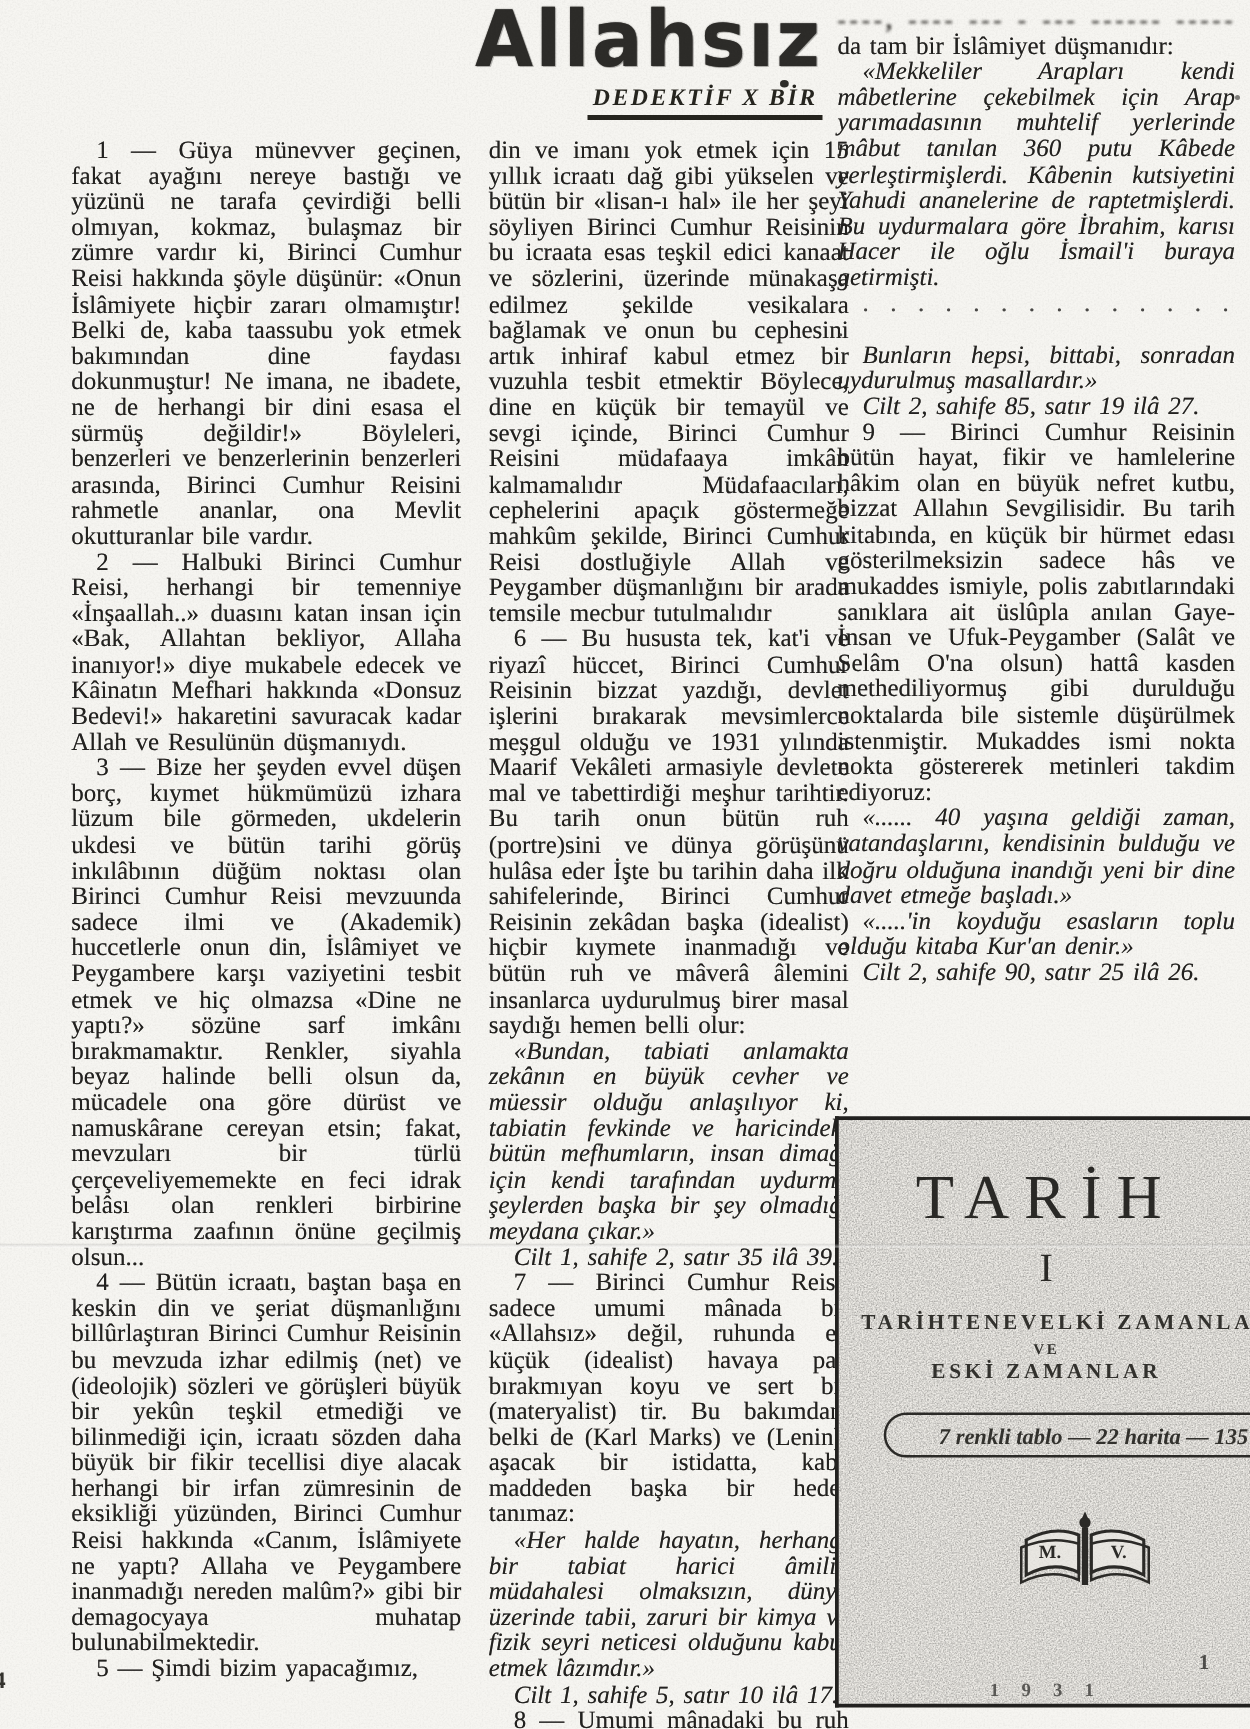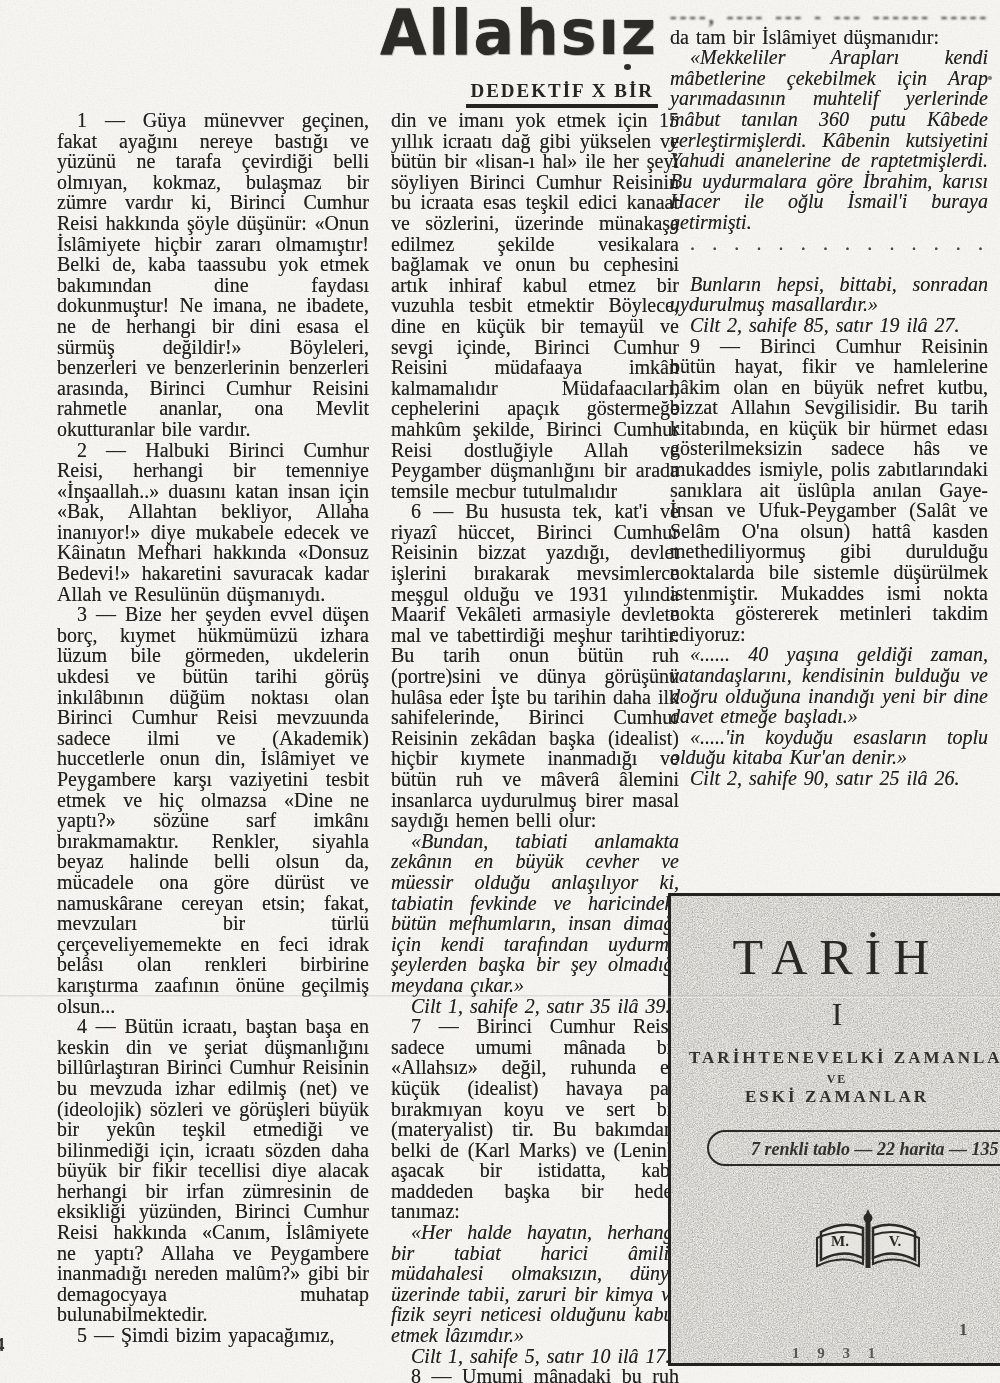--- a/index.html
+++ b/index.html
@@ -10,21 +10,21 @@
     color:#232220;
   }
   
   .masthead{position:absolute;left:58px;top:2px;width:600px;text-align:right;}
   .paper-title{
     font-family:"DejaVu Sans", sans-serif;font-weight:bold;font-size:60px;
     letter-spacing:2px;color:#2d2c29;line-height:1;
     text-shadow:0 0 1px rgba(40,38,35,.85), 1px 1px 0 rgba(40,38,35,.25);
     transform:scaleY(1.04);margin:0;
   }
-  .subtitle-wrap{margin-top:18px;}
+  .subtitle-wrap{margin-top:6px;font-style:italic;}
   .paper-subtitle{
     display:inline-block;font-weight:bold;font-size:19px;letter-spacing:2px;
     padding:0 4px 2px;border-bottom:4px solid #26251f;color:#26251f;
   }
   
   .col{position:absolute;text-align:justify;font-size:20px;line-height:20.6px;word-spacing:2px;
        text-shadow:0 0 .4px rgba(30,28,25,.55);}
   .col p{margin:0;}
   p.para{text-indent:20px;}
   p.cont{text-indent:0;}

